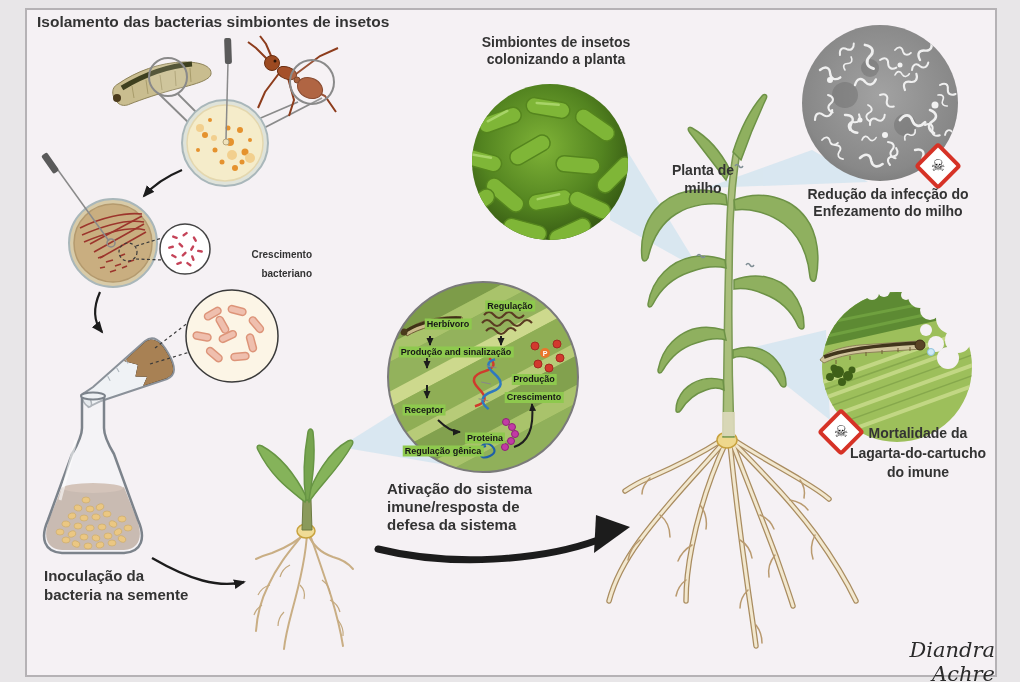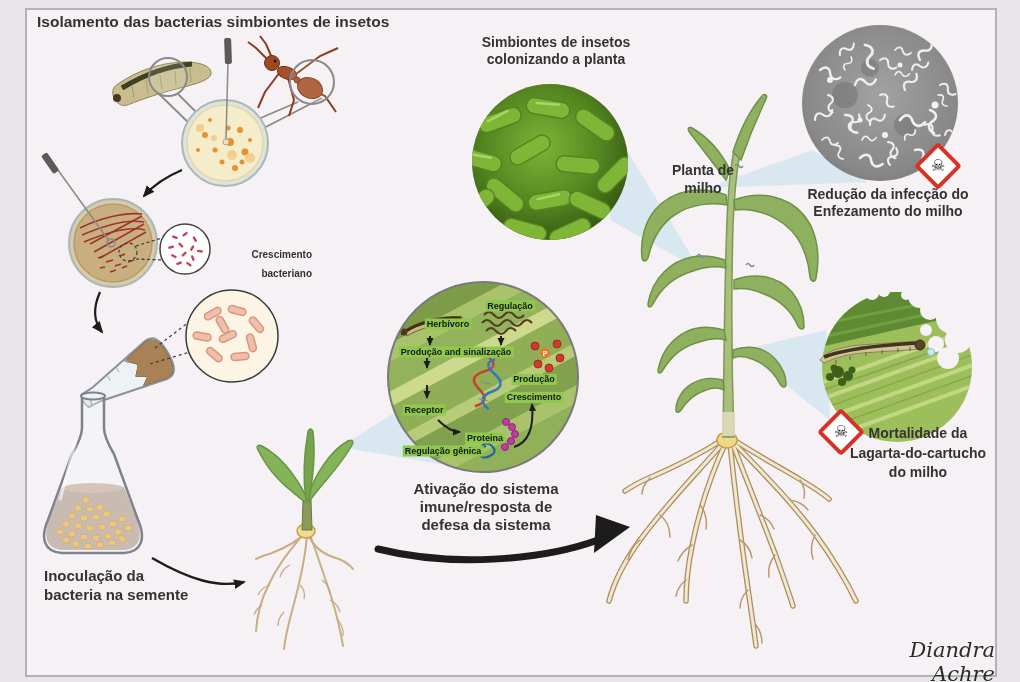--- a/index.html
+++ b/index.html
@@ -7,21 +7,21 @@
          font-family:"Liberation Sans",sans-serif;overflow:hidden;}
   .panel{position:absolute;left:25px;top:8px;width:972px;height:669px;
          background:#f5f1f4;border:2px solid #b5b2b5;box-sizing:border-box;}
   svg.art{position:absolute;left:0;top:0;}
   .lbl{position:absolute;color:#333;font-weight:bold;white-space:nowrap;}
   .title{left:37px;top:13px;font-size:15.5px;}
   .growth{left:200px;top:245px;width:112px;text-align:right;font-size:10px;line-height:19px;}
   .inoc{left:44px;top:566px;font-size:15px;line-height:19px;}
   .symb{left:462px;top:34px;width:188px;text-align:center;font-size:14px;line-height:17px;}
   .cornlbl{left:657px;top:161px;width:92px;text-align:center;font-size:14px;line-height:18px;}
-  .activ{left:387px;top:480px;width:198px;text-align:center;font-size:15px;line-height:18px;}
+  .activ{left:387px;top:480px;width:198px;text-align:left;font-size:15px;line-height:18px;}
   .reduc{left:792px;top:186px;width:192px;text-align:center;font-size:14px;line-height:16.5px;}
   .mort{left:832px;top:424px;width:172px;text-align:center;font-size:14px;line-height:19.5px;}
   .sig{left:853px;top:638px;width:142px;text-align:right;position:absolute;
        font-family:"DejaVu Serif",serif;font-style:italic;font-size:21px;color:#2b2b2b;}
   .plabel{position:absolute;transform:translate(-50%,-50%);font-size:9px;font-weight:bold;
           color:#161616;background:#8ec94e;padding:0 2px;white-space:nowrap;line-height:11px;}
   .plabel2{position:absolute;transform:translate(-50%,-50%);text-align:center;white-space:nowrap;}
   .plabel2 span{display:inline-block;font-size:9px;font-weight:bold;color:#161616;
           background:#8ec94e;padding:0 2px;line-height:11px;}
   .hazard{position:absolute;width:26px;height:26px;transform:translate(-50%,-50%) rotate(45deg);
@@ -608,21 +608,21 @@
   </div>
 
   <div class="lbl reduc">
     <div>Redução da infecção do</div>
     <div>Enfezamento do milho</div>
   </div>
 
   <div class="lbl mort">
     <div>Mortalidade da</div>
     <div>Lagarta-do-cartucho</div>
-    <div>do milho</div>
+    <div>do imune</div>
   </div>
 
   <div class="plabel" style="left:448px;top:324px;">Herbívoro</div>
   <div class="plabel" style="left:510px;top:306px;">Regulação</div>
   <div class="plabel" style="left:456px;top:352px;">Produção and sinalização</div>
   <div class="plabel" style="left:424px;top:378px;margin-top:32px;">Receptor</div>
   <div class="plabel" style="left:443px;top:410px;margin-top:41px;">Regulação gênica</div>
   <div class="plabel" style="left:485px;top:438px;">Proteina</div>
   <div class="plabel2" style="left:534px;top:386px;">
     <span>Produção</span><br>

